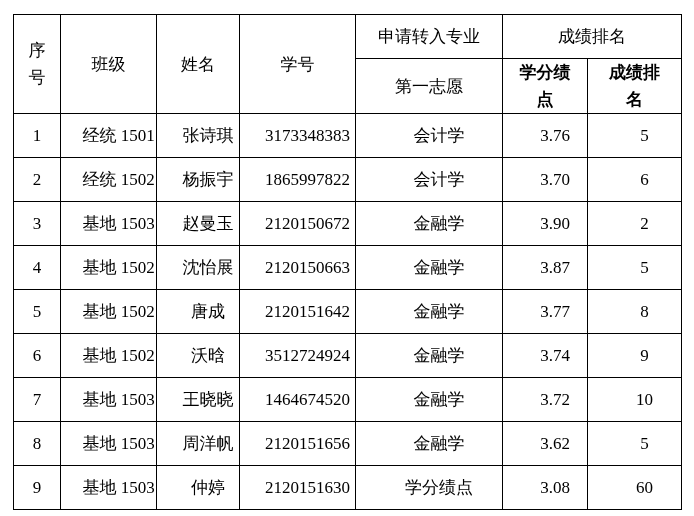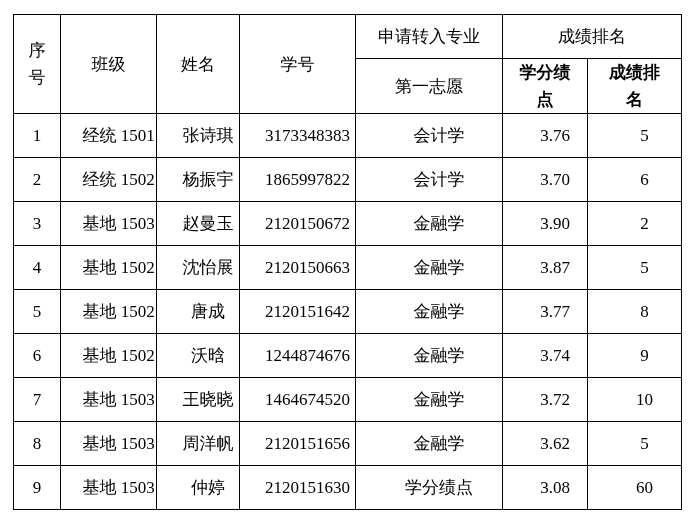--- a/index.html
+++ b/index.html
@@ -113,21 +113,21 @@
       <td class="cell-left">唐成</td>
       <td class="cell-left">2120151642</td>
       <td class="cell-left">金融学</td>
       <td class="cell-left">3.77</td>
       <td class="cell-left">8</td>
     </tr>
     <tr>
       <td class="cell-center">6</td>
       <td class="cell-left">基地 1502</td>
       <td class="cell-left">沃晗</td>
-      <td class="cell-left">1244874676</td>
+      <td class="cell-left">3512724924</td>
       <td class="cell-left">金融学</td>
       <td class="cell-left">3.74</td>
       <td class="cell-left">9</td>
     </tr>
     <tr>
       <td class="cell-center">7</td>
       <td class="cell-left">基地 1503</td>
       <td class="cell-left">王晓晓</td>
       <td class="cell-left">1464674520</td>
       <td class="cell-left">金融学</td>

